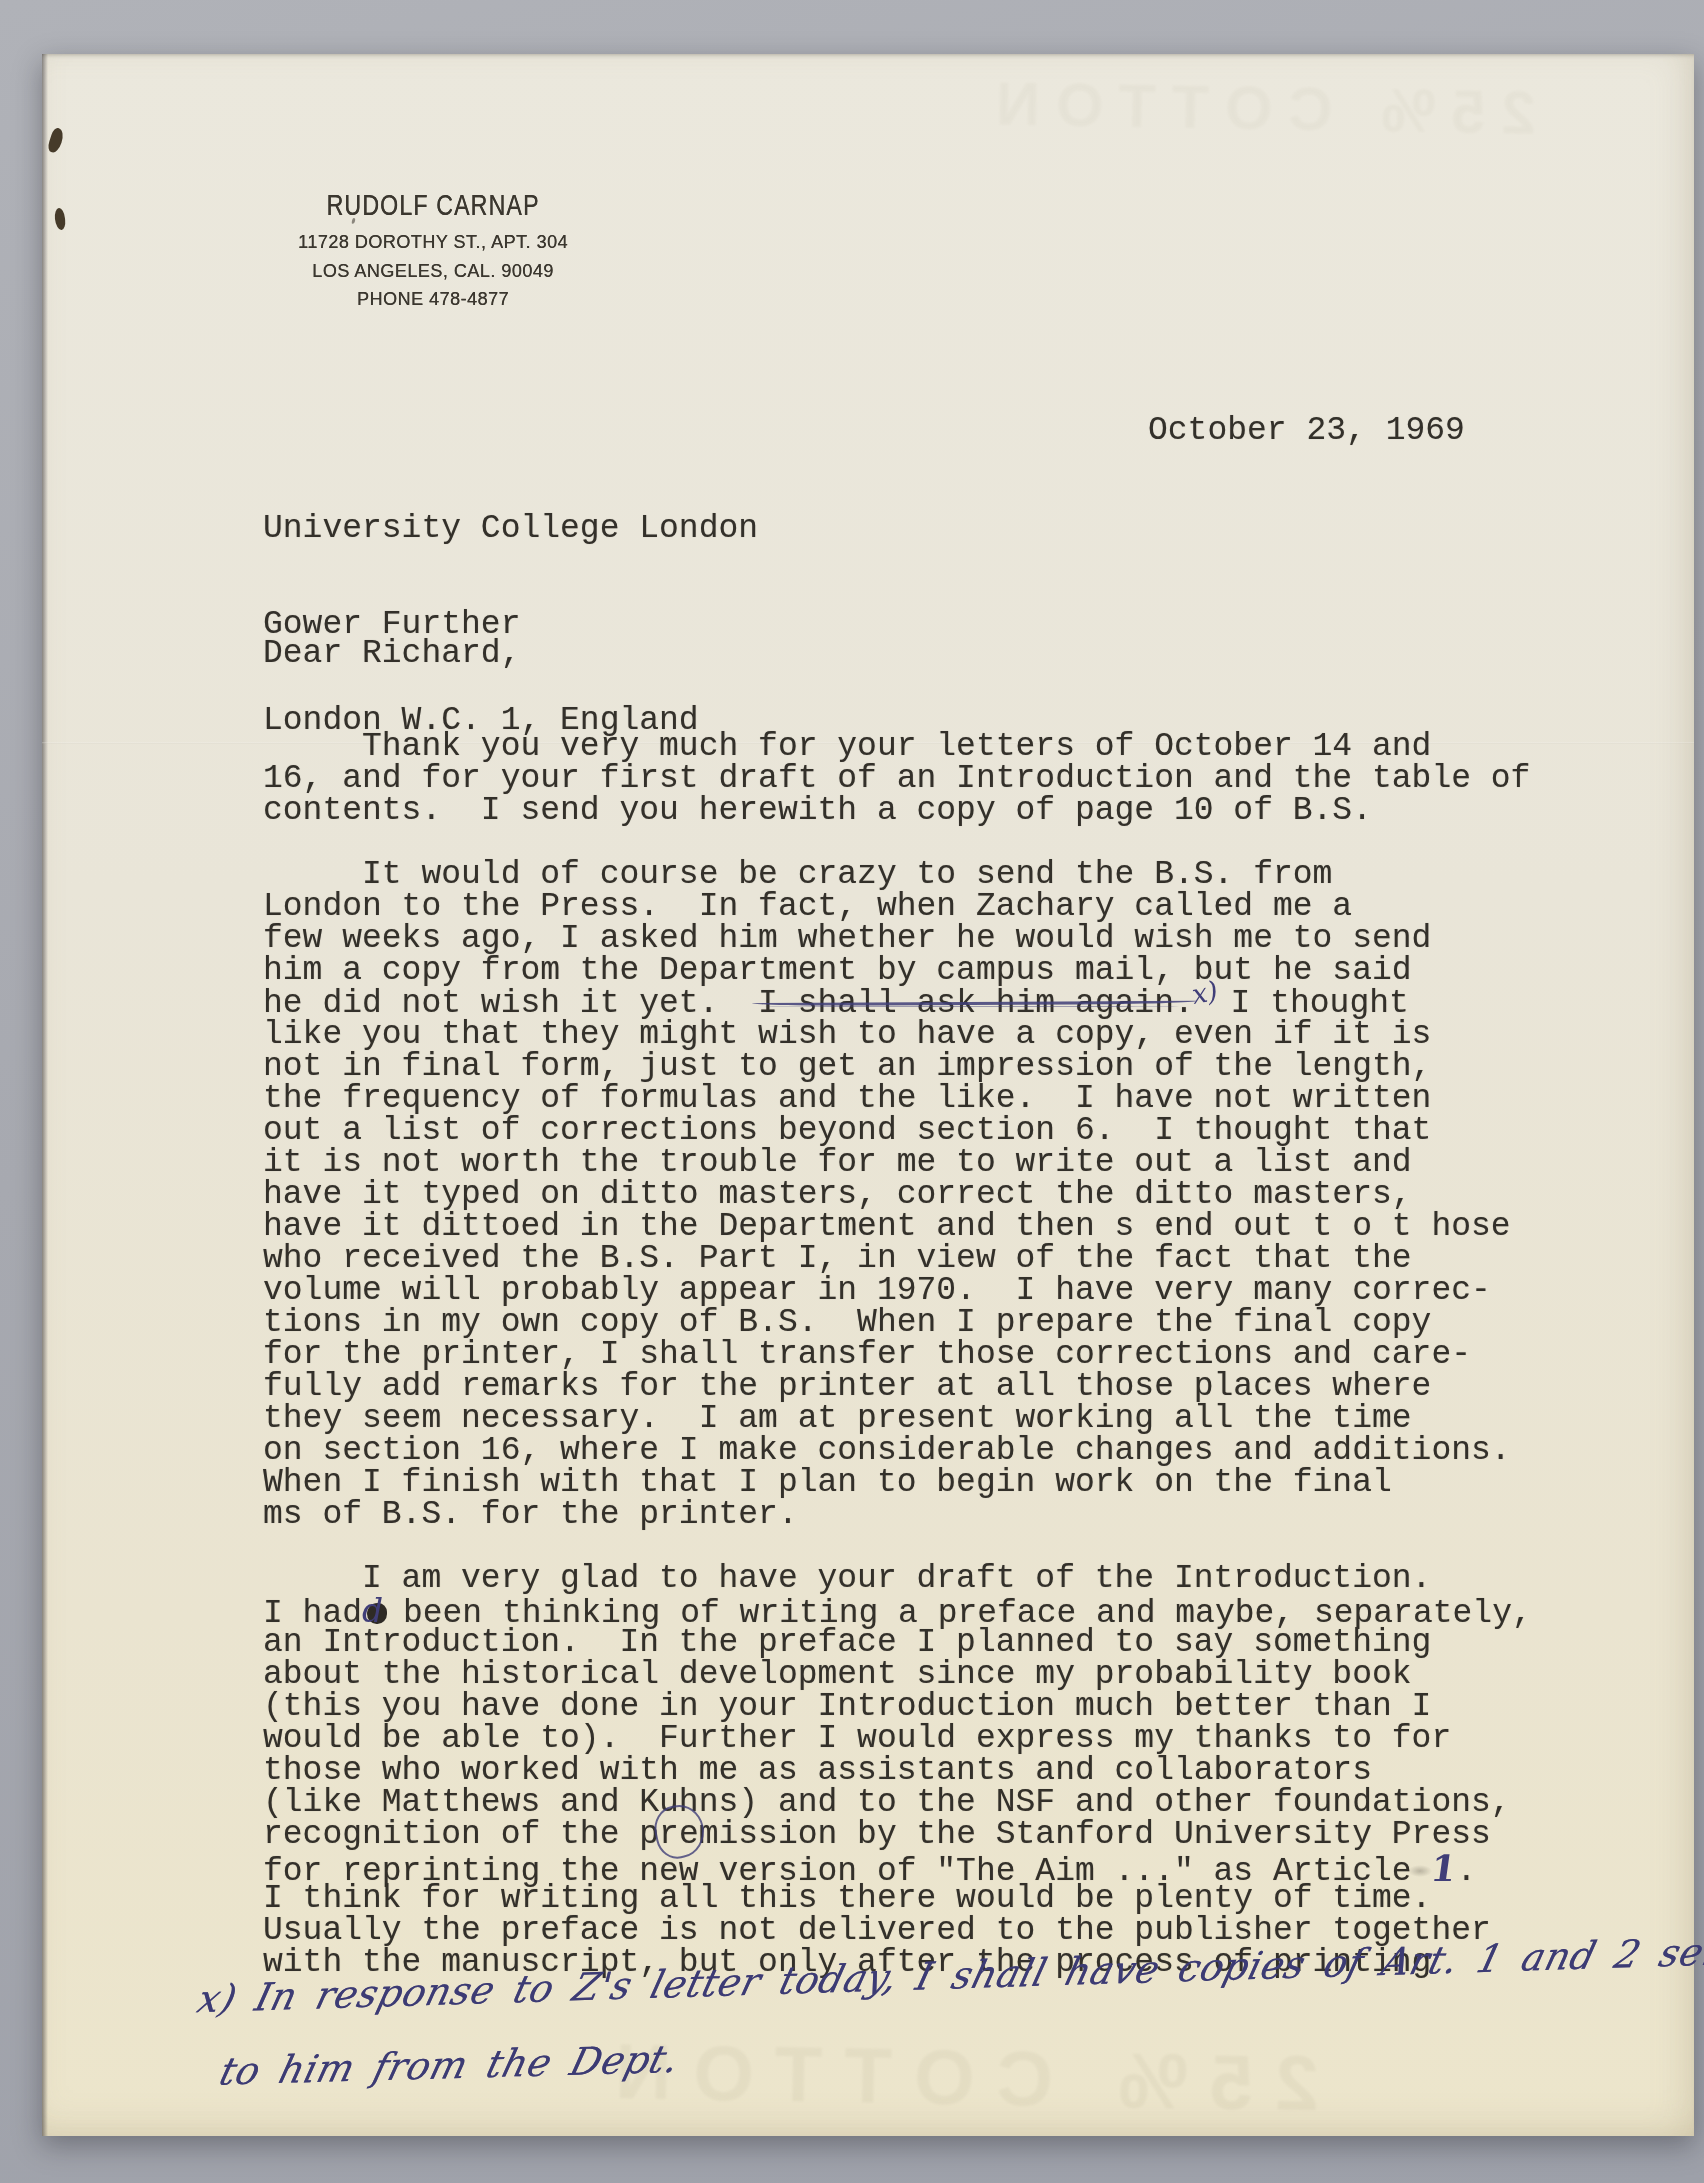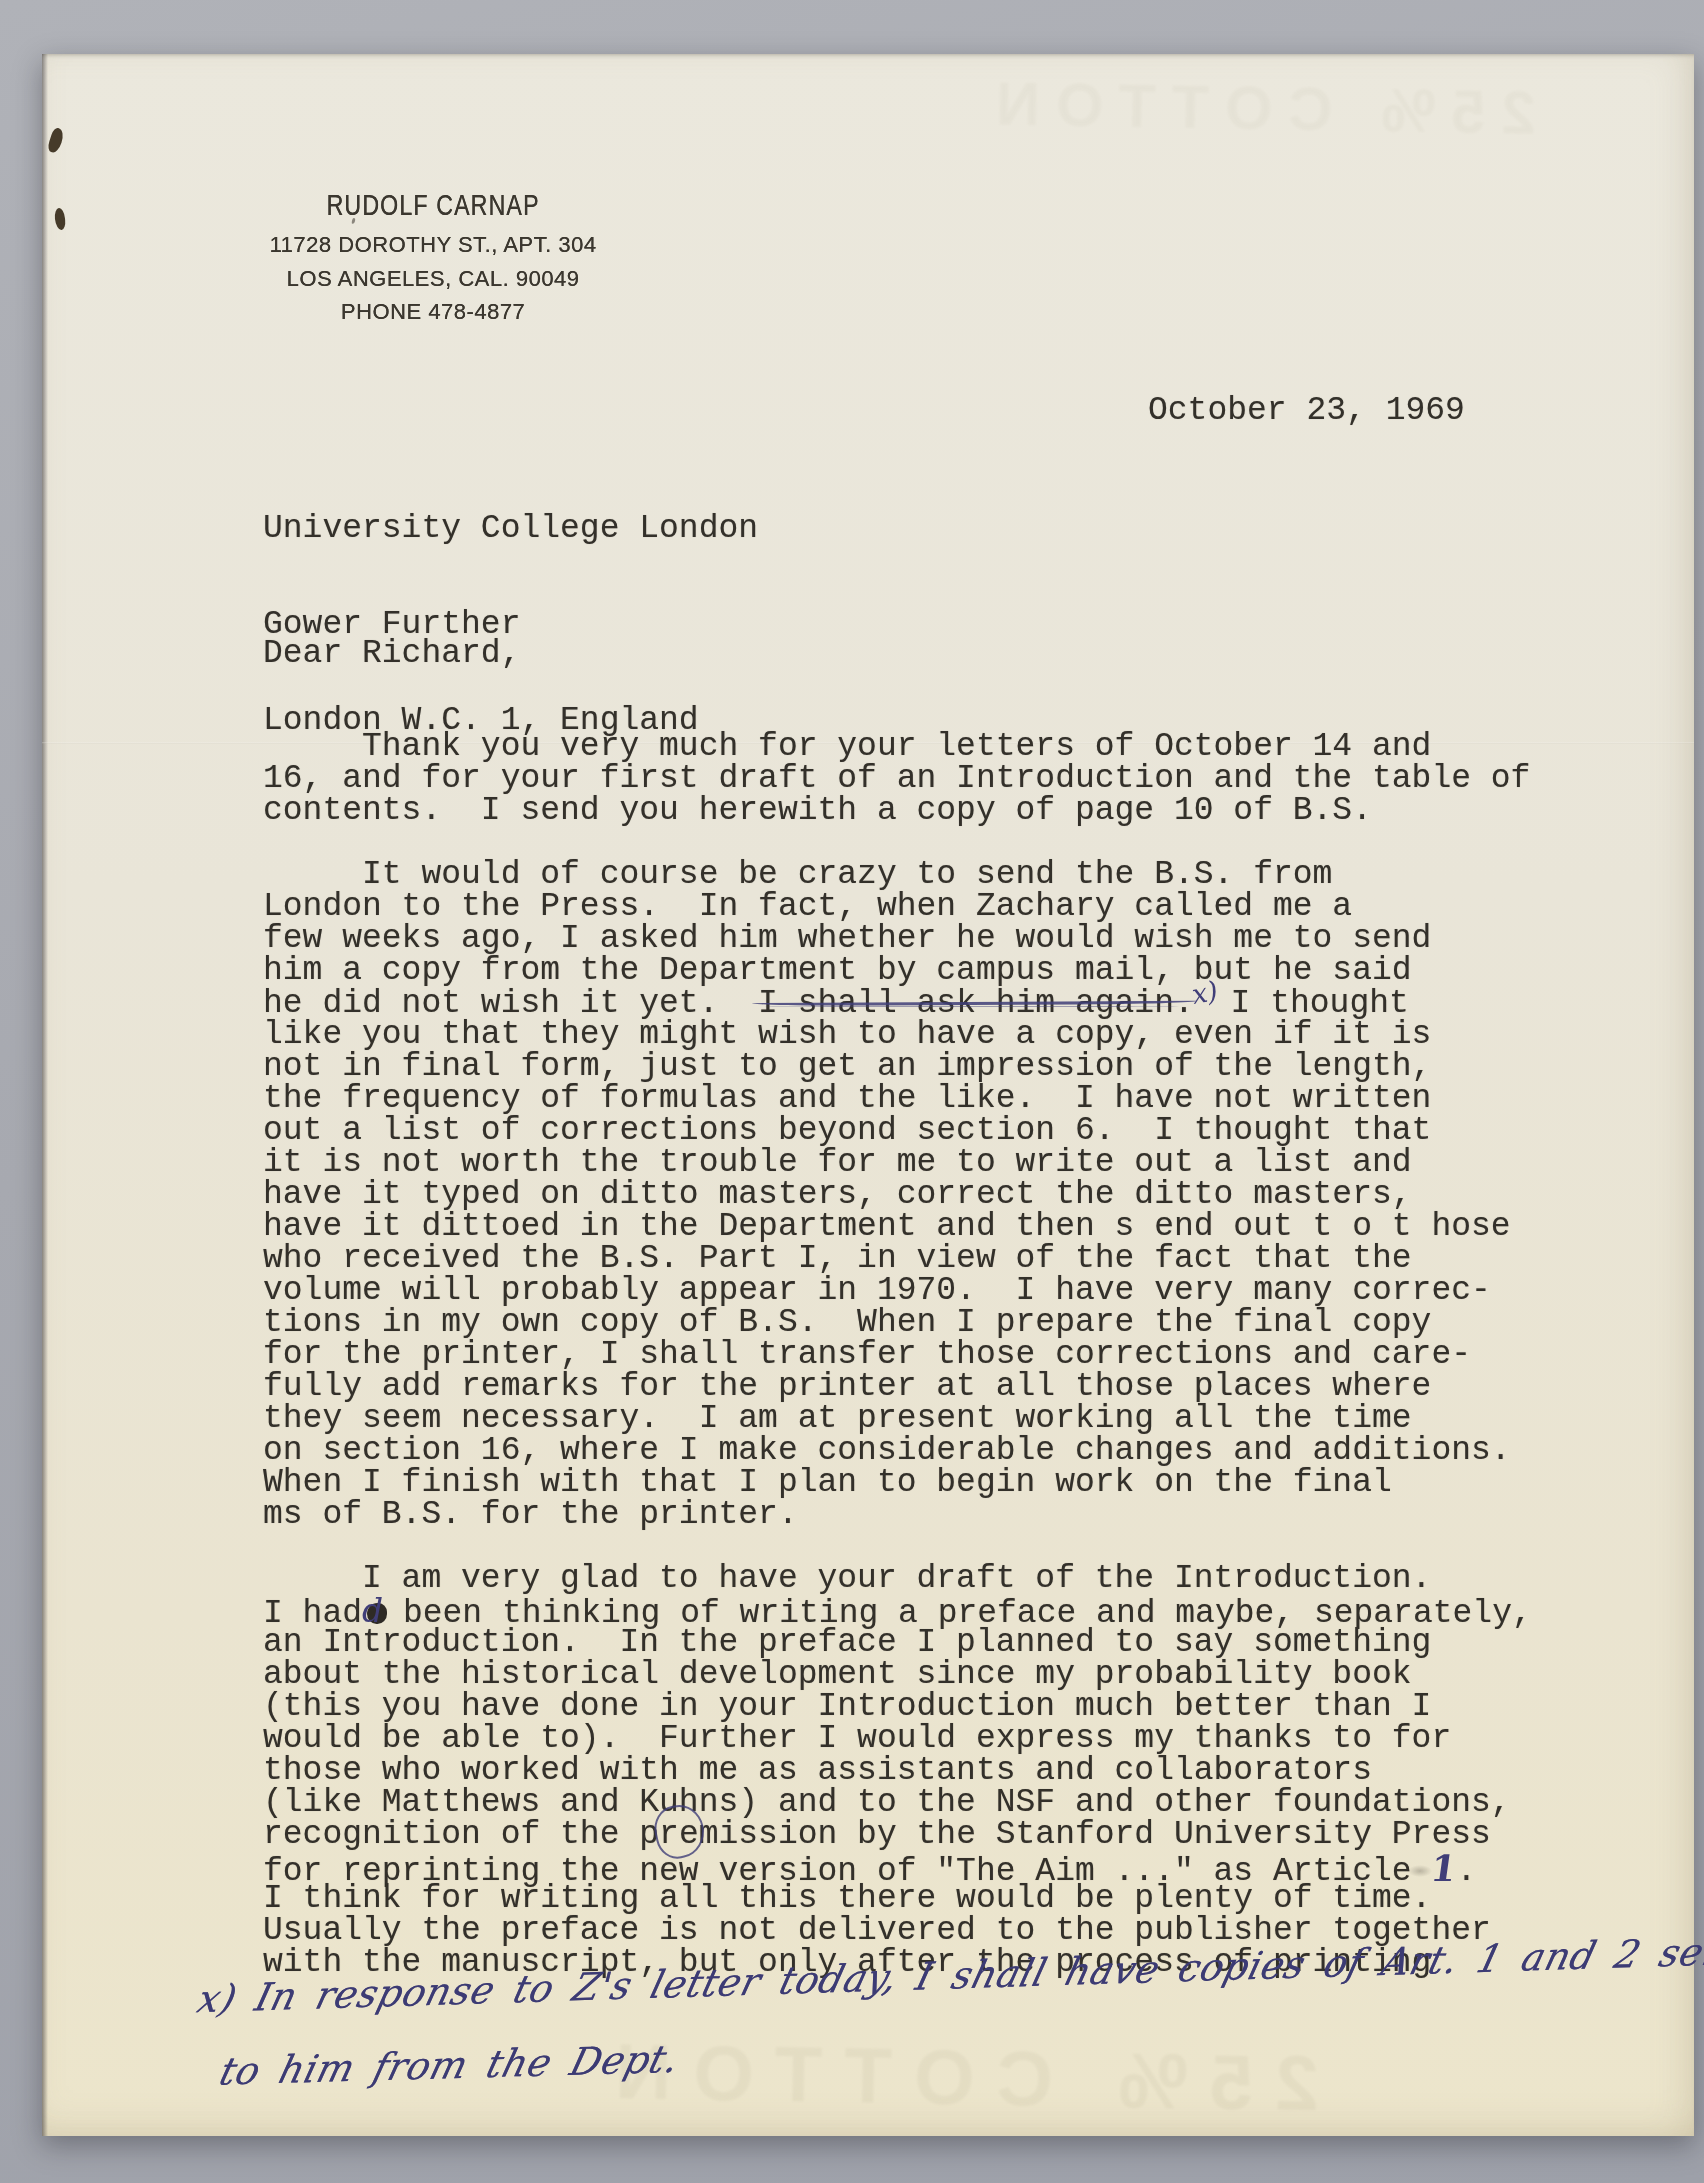--- a/index.html
+++ b/index.html
@@ -16,21 +16,21 @@
                     inset 0 -19px 42px -19px rgba(150,135,100,.25),
                     inset 0 3.8px 4.7px -3.3px rgba(90,85,75,.45);}
   .paper::before{content:'';position:absolute;left:0;top:0;bottom:0;width:5.7px;
          background:linear-gradient(90deg,rgba(45,42,48,.5),rgba(45,42,48,0));}
   .type{position:absolute;font:33px/32px "Liberation Mono","DejaVu Sans Mono",monospace;
         color:var(--ink);text-shadow:0 0 0.9px rgba(55,50,45,.32);white-space:pre;}
   
   .letterhead{position:absolute;left:132px;top:135px;width:518px;text-align:center;color:var(--lh-ink);}
   .lh-name{font-size:29px;letter-spacing:1.4px;transform:scaleX(.8);transform-origin:center;
            text-shadow:0.3px 0 0 currentColor;white-space:pre;}
-  .lh-line{font-size:22px;letter-spacing:0.5px;margin-top:7.5px;text-shadow:0.2px 0 0 currentColor;white-space:pre;}
+  .lh-line{font-size:18px;letter-spacing:0.5px;margin-top:7.5px;text-shadow:0.2px 0 0 currentColor;white-space:pre;}
   .lh-line.first{margin-top:10.4px;}
   
   .line{white-space:pre;height:32px;width:max-content;}
   .para{margin-bottom:32px;margin-top:29px;}
   
   .m-strike{position:relative;}
   .m-strike::after{content:'';position:absolute;left:-6.6px;right:-2.8px;top:47%;height:2.8px;
         background:rgba(64,62,120,.85);border-radius:0 0 60% 60%/0 0 6.6px 6.6px;transform:rotate(-.3deg);}
   .m-strike::before{content:'';position:absolute;left:2.8px;right:11.3px;top:56%;height:1.4px;
         background:rgba(64,62,120,.45);border-radius:50%;}
@@ -83,21 +83,21 @@
     <div class="speck"></div>
     <div class="crease"></div>
 
     <header class="letterhead">
       <div class="lh-name">RUDOLF CARNAP</div>
       <div class="lh-line first">11728 DOROTHY ST., APT. 304</div>
       <div class="lh-line">LOS ANGELES, CAL. 90049</div>
       <div class="lh-line">PHONE 478-4877</div>
     </header>
 
-    <div class="type" style="left:1106px;top:341px;font-family:Liberation Mono, monospace;">October 23, 1969</div>
+    <div class="type" style="left:1106px;top:361px;font-family:Liberation Mono, monospace;">October 23, 1969</div>
 
     <div class="type" style="left:221px;top:395px;">
       <div class="line">University College London</div>
       <div class="line">Gower Further</div>
       <div class="line">London W.C. 1, England</div>
     </div>
 
     <div class="type" style="left:221px;top:584px;">Dear Richard,</div>
 
     <div class="type" style="left:221px;top:648px;"><div class="para"><div class="line"><span>     Thank you very much for your letters of October 14 and</span></div><div class="line"><span>16, and for your first draft of an Introduction and the table of</span></div><div class="line"><span>contents.  I send you herewith a copy of page 10 of B.S.</span></div></div><div class="para"><div class="line"><span>     It would of course be crazy to send the B.S. from</span></div><div class="line"><span>London to the Press.  In fact, when Zachary called me a</span></div><div class="line"><span>few weeks ago, I asked him whether he would wish me to send</span></div><div class="line"><span>him a copy from the Department by campus mail, but he said</span></div><div class="line"><span>he did not wish it yet.  </span><span class="m-strike">I shall ask him again.</span><span class="m-pen-sup">x)</span><span> I thought</span></div><div class="line"><span>like you that they might wish to have a copy, even if it is</span></div><div class="line"><span>not in final form, just to get an impression of the length,</span></div><div class="line"><span>the frequency of formulas and the like.  I have not written</span></div><div class="line"><span>out a list of corrections beyond section 6.  I thought that</span></div><div class="line"><span>it is not worth the trouble for me to write out a list and</span></div><div class="line"><span>have it typed on ditto masters, correct the ditto masters,</span></div><div class="line"><span>have it dittoed in the Department and then s end out t o t hose</span></div><div class="line"><span>who received the B.S. Part I, in view of the fact that the</span></div><div class="line"><span>volume will probably appear in 1970.  I have very many correc-</span></div><div class="line"><span>tions in my own copy of B.S.  When I prepare the final copy</span></div><div class="line"><span>for the printer, I shall transfer those corrections and care-</span></div><div class="line"><span>fully add remarks for the printer at all those places where</span></div><div class="line"><span>they seem necessary.  I am at present working all the time</span></div><div class="line"><span>on section 16, where I make considerable changes and additions.</span></div><div class="line"><span>When I finish with that I plan to begin work on the final</span></div><div class="line"><span>ms of B.S. for the printer.</span></div></div><div class="para"><div class="line"><span>     I am very glad to have your draft of the Introduction.</span></div><div class="line"><span>I had</span><span class="m-blot">d</span><span> been thinking of writing a preface and maybe, separately,</span></div><div class="line"><span>an Introduction.  In the preface I planned to say something</span></div><div class="line"><span>about the historical development since my probability book</span></div><div class="line"><span>(this you have done in your Introduction much better than I</span></div><div class="line"><span>would be able to).  Further I would express my thanks to for</span></div><div class="line"><span>those who worked with me as assistants and collaborators</span></div><div class="line"><span>(like Matthews and Kuhns) and to the NSF and other foundations,</span></div><div class="line"><span>recognition of the p</span><span class="m-pen-loop">re</span><span>mission by the Stanford University Press</span></div><div class="line"><span>for reprinting the new version of "The Aim ..." as Article</span><span class="m-smudge"> </span><span class="m-pen-digit">1</span><span>.</span></div><div class="line"><span>I think for writing all this there would be plenty of time.</span></div><div class="line"><span>Usually the preface is not delivered to the publisher together</span></div><div class="line"><span>with the manuscript, but only after the process of printing</span></div></div></div>

